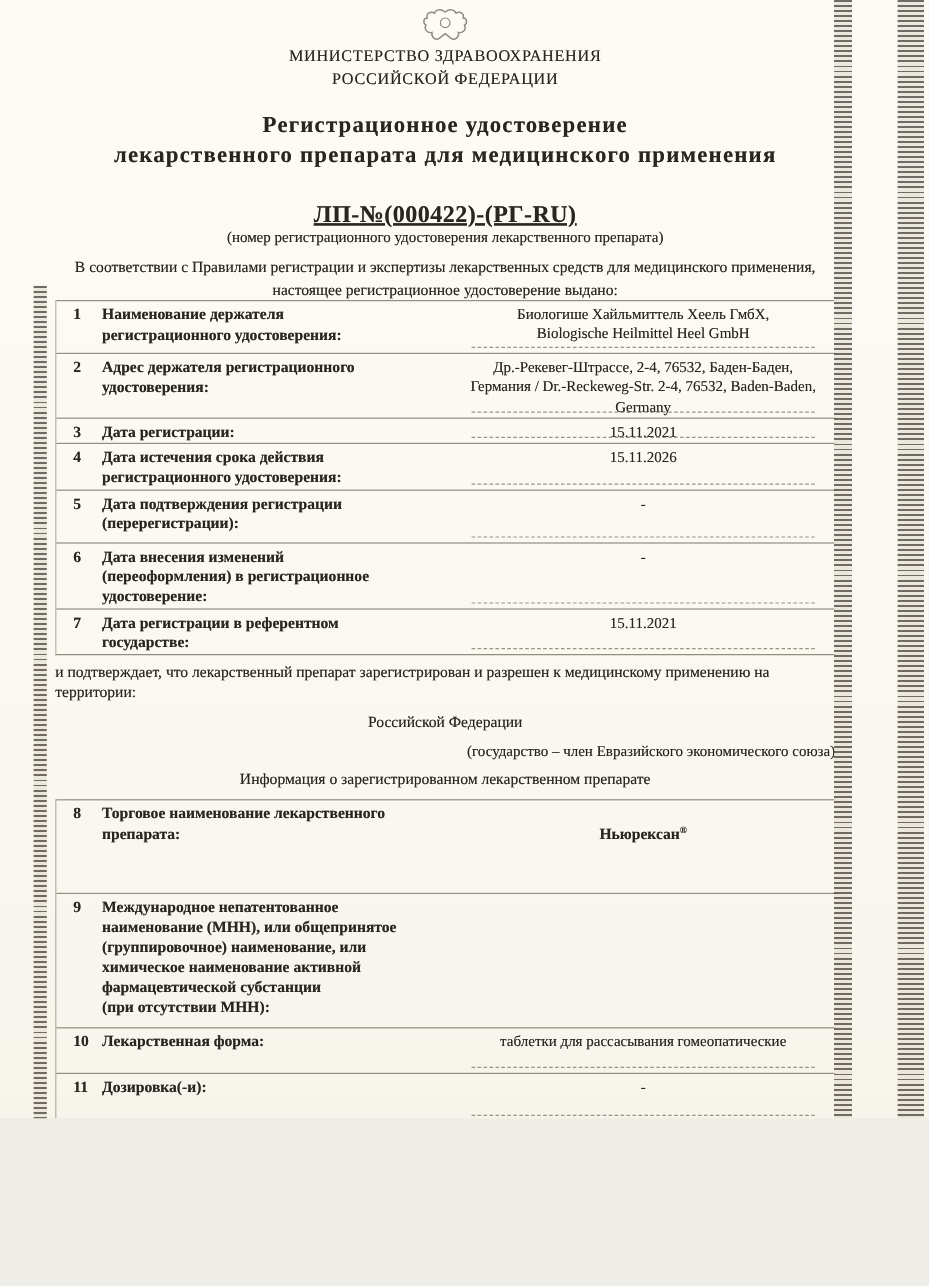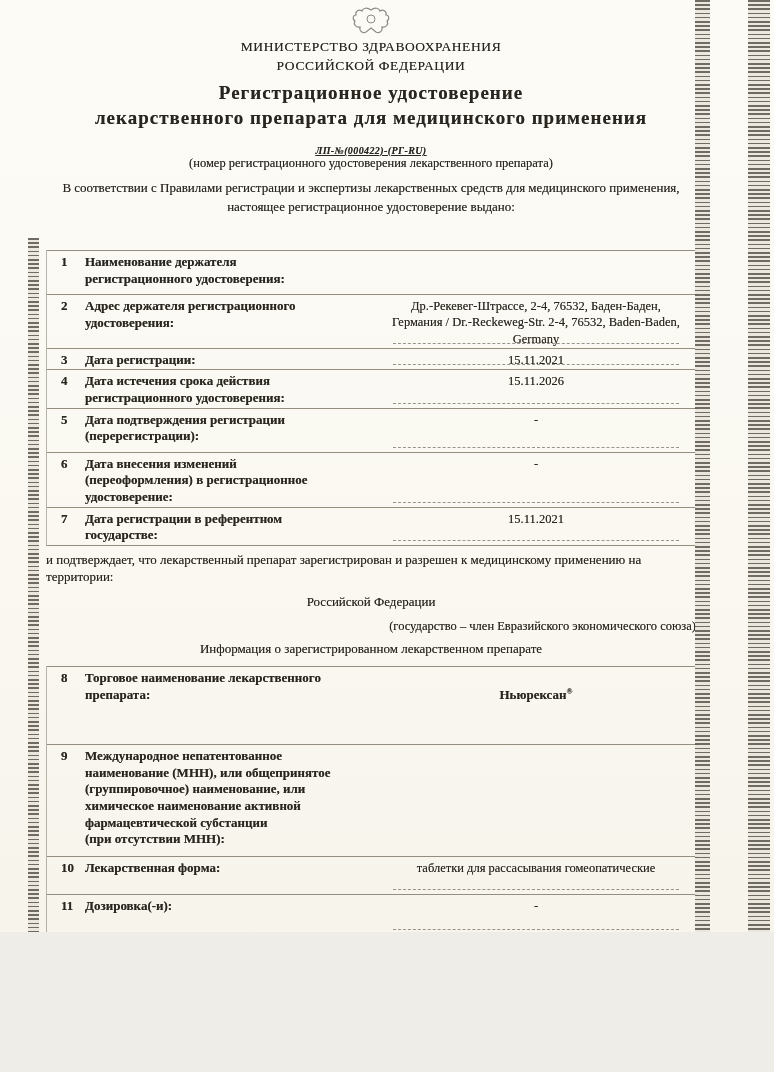--- a/index.html
+++ b/index.html
@@ -7,22 +7,22 @@
     position:relative;width:774px;height:932px;overflow:hidden;
     background:linear-gradient(180deg,#fcfbf6 0%,#faf8f1 60%,#f7f4ec 100%);
     font-family:"Liberation Serif","DejaVu Serif",serif;
     color:#29251f;
     text-shadow:0 0 0.45px rgba(40,36,30,.55);
   }
   
   .content-header{position:absolute;left:46px;top:6px;width:650px;text-align:center;}
   .emblem{height:30px;margin-bottom:2px;opacity:.75;}
   .ministry{font-size:13.5px;letter-spacing:.6px;line-height:1.4;}
-  .doc-title{margin-top:4px;font-weight:700;font-size:19px;letter-spacing:1px;line-height:1.35;}
-  .reg-number{margin-top:14px;font-weight:700;font-size:10px;letter-spacing:.4px;text-decoration:underline;font-style:italic;}
+  .doc-title{margin-top:16px;font-weight:700;font-size:19px;letter-spacing:1px;line-height:1.35;}
+  .reg-number{margin-top:25px;font-weight:700;font-size:20px;letter-spacing:.4px;text-decoration:underline;}
   .reg-caption{margin-top:0;font-size:12.5px;}
   .intro{margin-top:8px;font-size:13px;line-height:1.45;}
   
   .table{position:absolute;left:46px;width:650px;border-left:1px solid rgba(130,122,108,.55);}
   .t1{top:250px;border-bottom:1px solid #948d80;}
   .t2{top:666px;}
   .trow{display:grid;grid-template-columns:38px 290px 1fr;border-top:1px solid #948d80;
         padding:3px 0 1px;box-sizing:border-box;}
   .tnum{font-weight:700;font-size:13px;padding-left:14px;}
   .tlabel{font-weight:700;font-size:13px;line-height:1.28;white-space:pre-line;padding-right:6px;}
@@ -86,20 +86,22 @@
     <div class="reg-number">ЛП-№(000422)-(РГ-RU)</div>
     <div class="reg-caption">(номер регистрационного удостоверения лекарственного препарата)</div>
     <div class="intro">В соответствии с Правилами регистрации и экспертизы лекарственных средств для медицинского применения, настоящее регистрационное удостоверение выдано:</div>
   </div>
 
   <div class="table t1">
     <div class="trow">
       <div class="tnum">1</div>
       <div class="tlabel">Наименование держателя
 регистрационного удостоверения:</div>
+      <div class="tvalue">Биологише Хайльмиттель Хеель ГмбХ,
+Biologische Heilmittel Heel GmbH</div>
     </div>
     <div class="trow">
       <div class="tnum">2</div>
       <div class="tlabel">Адрес держателя регистрационного
 удостоверения:</div>
       <div class="tvalue">Др.-Рекевег-Штрассе, 2-4, 76532, Баден-Баден,
 Германия / Dr.-Reckeweg-Str. 2-4, 76532, Baden-Baden,
 Germany</div>
     </div>
     <div class="trow">

